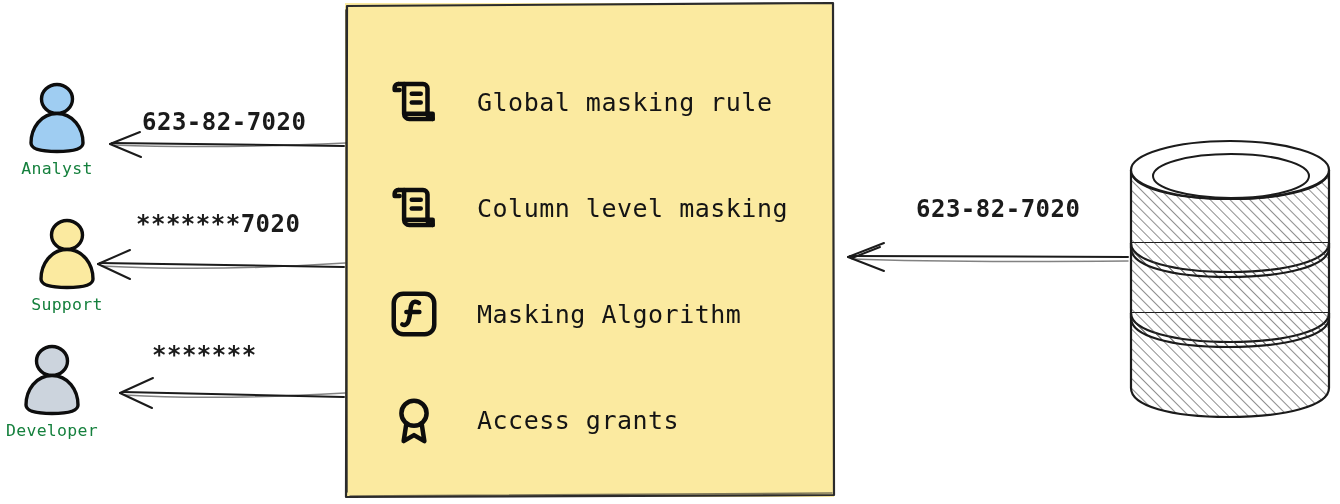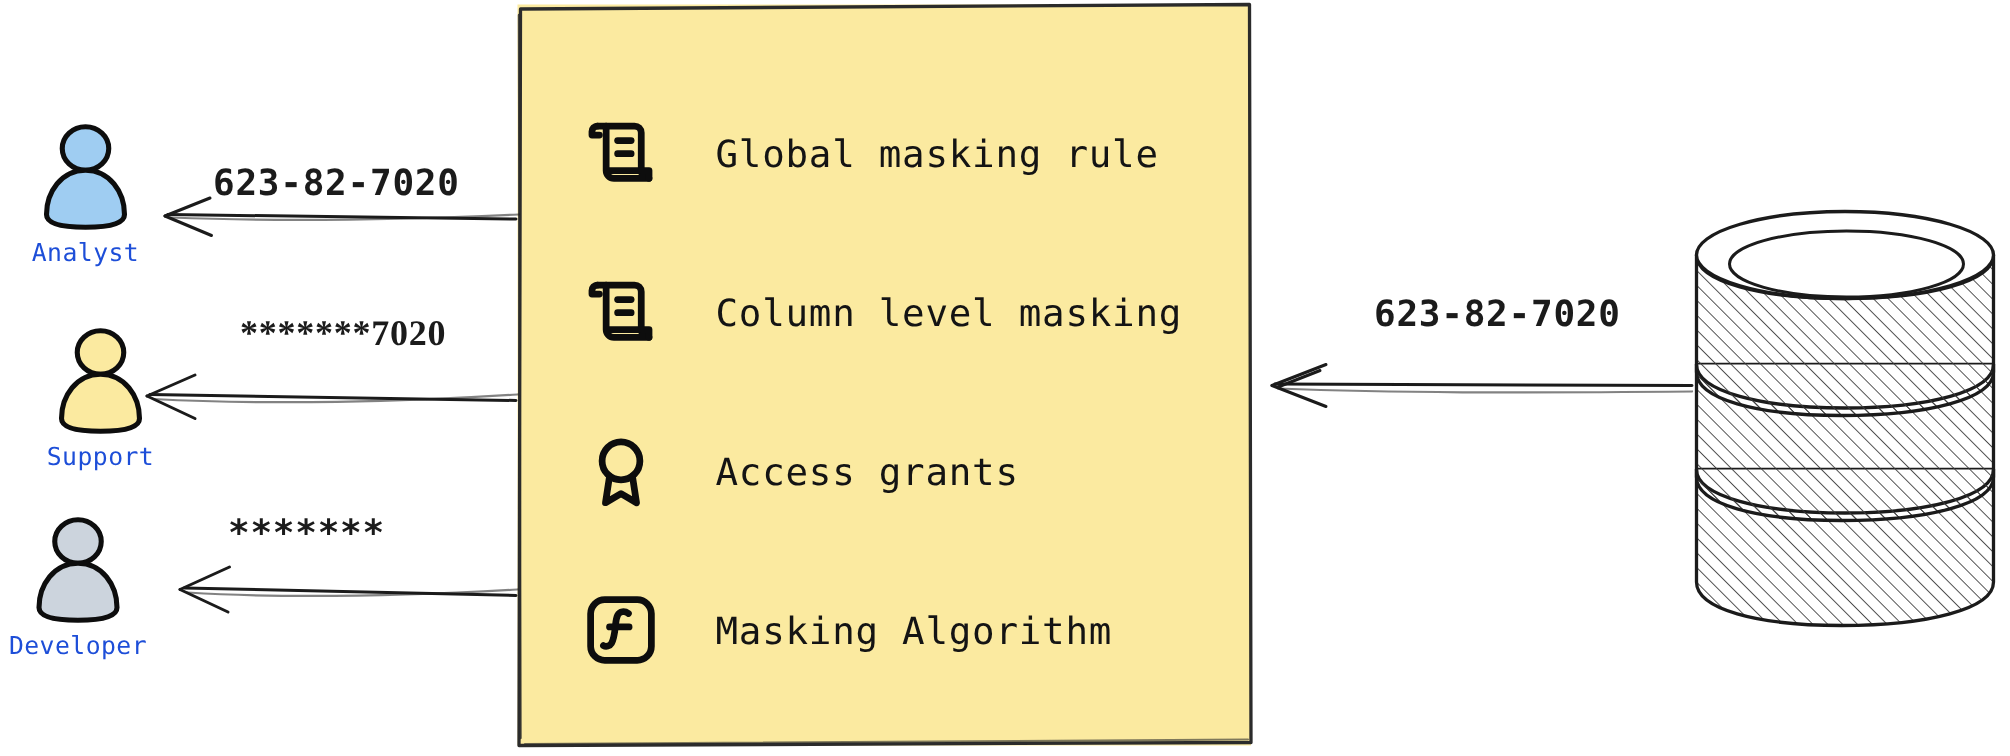--- a/index.html
+++ b/index.html
@@ -77,39 +77,39 @@
     text-align: center;
   }
   .actor .person-svg {
     display: block;
     margin: 0 auto;
   }
   .actor .actor-label {
     font-size: 16.5px;
     letter-spacing: 0.3px;
     margin-top: 1px;
-    color: #1d4ed8;
+    color: #15803d;
     white-space: nowrap;
   }
   #actor-analyst   { left: 2px;  top: 82px; }
   #actor-support   { left: 12px;  top: 218px; }
   #actor-developer { left: -3px; top: 344px; }
 
   
   .flow-label {
     position: absolute;
     font-size: 24px;
     font-weight: 700;
     letter-spacing: 0.5px;
     color: #1b1b1b;
     white-space: nowrap;
     text-align: center;
   }
   #label-analyst   { left: 142px; top: 108px; }
-  #label-support   { left: 160px; top: 210px; font-family: Liberation Serif, serif; }
+  #label-support   { left: 136px; top: 210px; }
   #label-developer { left: 152px; top: 341px; }
   #label-source    { left: 916px; top: 195px; }
 </style>
 </head>
 <body>
 
 <div class="stage">
 
   <div class="policy-panel"></div>
 
@@ -192,33 +192,33 @@
         <path d="M7.6 4v13.2H18a2.3 2.3 0 0 0 2.3 2.3H9.9A2.3 2.3 0 0 1 7.6 17.2"></path>
         <path d="M18 17.2h2.3v2.3"></path>
         <line x1="11" y1="8.3" x2="15" y2="8.3"></line>
         <line x1="11" y1="12.2" x2="15" y2="12.2"></line>
       </svg>
       <span class="row-label">Column level masking</span>
     </div>
 
     <div class="policy-row">
       <svg class="row-icon" viewBox="0 0 24 24" fill="none" stroke="#0d0d0d" stroke-width="2" stroke-linecap="round" stroke-linejoin="round">
-        <circle cx="12" cy="9" r="5.6"></circle>
-        <path d="M8.6 13.6 7.4 21.4l4.6-2.7 4.6 2.7-1.2-7.8"></path>
-      </svg>
-      <span class="row-label">Access grants</span>
-    </div>
-
-    <div class="policy-row">
-      <svg class="row-icon" viewBox="0 0 24 24" fill="none" stroke="#0d0d0d" stroke-width="2" stroke-linecap="round" stroke-linejoin="round">
         <rect x="3" y="3" width="18" height="18" rx="4.2"></rect>
         <path d="M14.2 7.1c-1.1-.8-2.6-.7-3.2.5-.4.8-.5 1.8-.6 2.7-.25 2.2-.4 4.3-1.2 5.6-.55.9-1.6 1.2-2.4.7"></path>
         <line x1="8.6" y1="11.1" x2="14.4" y2="11.1"></line>
       </svg>
       <span class="row-label">Masking Algorithm</span>
+    </div>
+
+    <div class="policy-row">
+      <svg class="row-icon" viewBox="0 0 24 24" fill="none" stroke="#0d0d0d" stroke-width="2" stroke-linecap="round" stroke-linejoin="round">
+        <circle cx="12" cy="9" r="5.6"></circle>
+        <path d="M8.6 13.6 7.4 21.4l4.6-2.7 4.6 2.7-1.2-7.8"></path>
+      </svg>
+      <span class="row-label">Access grants</span>
     </div>
 
   </div>
 
   <div class="actor" id="actor-analyst">
     <svg class="person-svg" width="78" height="76" viewBox="0 0 78 76">
       <ellipse cx="39" cy="17" rx="15.5" ry="14.5" fill="#9fcdf2" stroke="#0d0d0d" stroke-width="3.4"></ellipse>
       <path d="M39 31.5c-16 0-26 14.5-26 29.5 0 5.4 7.5 8.5 26 8.5s26-3.1 26-8.5c0-15-10-29.5-26-29.5Z" fill="#9fcdf2" stroke="#0d0d0d" stroke-width="3.4" stroke-linejoin="round"></path>
     </svg>
     <div class="actor-label">Analyst</div>

